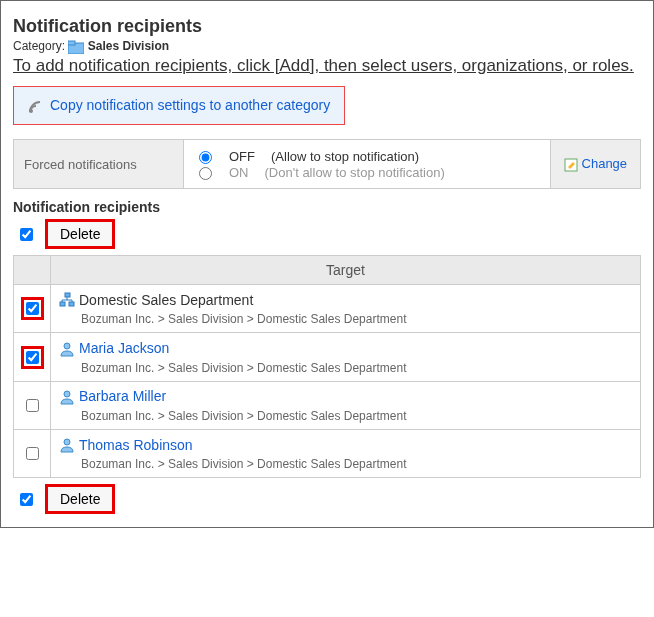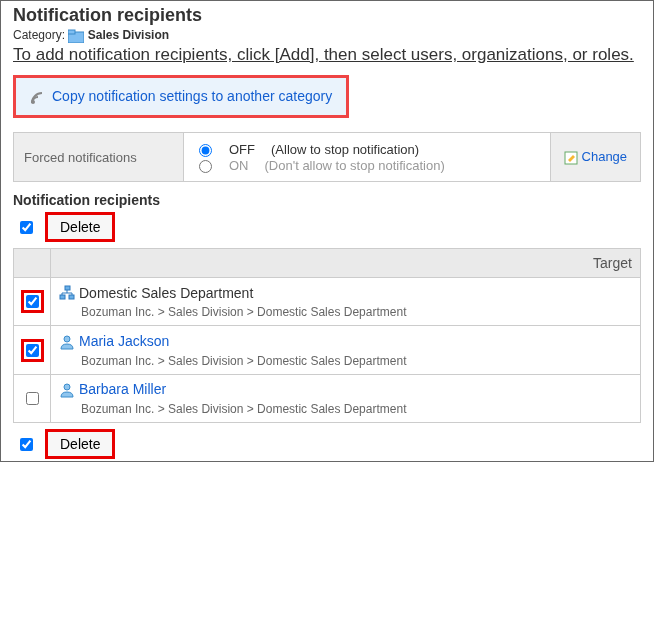--- a/index.html
+++ b/index.html
@@ -1,45 +1,45 @@
 <!DOCTYPE html>
 <html><head>
 <meta charset="utf-8">
 <style>
   * { box-sizing: border-box; }
   body { margin: 0; font-family: Arial, sans-serif; font-size: 14px; color: #333; }
-  .panel { border: 1px solid #666; width: 654px; padding: 4px 12px; }
+  .panel { border: 1px solid #666; width: 654px; padding: 15px 12px; }
   h2 { margin: 0 0 2px 0; font-size: 18px; font-weight: bold; }
   .subhead { margin: 0; font-size: 14px; }
   .catline { margin: 0; font-size: 12px; }
   .desc { margin: 2px 0 10px 0; font-size: 17px; text-decoration: underline; }
   .catfolder { display: inline-flex; align-items: center; vertical-align: middle; }
   .copybox {
-    border: 3px solid #ef4444; background: #eaf3fc; padding: 10px 14px;
+    border: 1px solid #ef4444; background: #eaf3fc; padding: 10px 14px;
     display: inline-flex; align-items: center; gap: 6px; margin-bottom: 14px;
   }
   .link { color: #145fd1; text-decoration: none; cursor: pointer; }
   .forced-table { width: 100%; border-collapse: collapse; margin-bottom: 10px; }
   .forced-table td { border: 1px solid #ccc; background: #eee; padding: 8px 10px; font-size: 13px; }
   .forced-table td.optcell { background: #fff; }
   .radio-row { display: flex; align-items: center; gap: 14px; }
   .gray { color: #999; }
   .changecell { text-align: center; white-space: nowrap; }
   .section-label { font-weight: bold; margin: 6px 0; font-size: 14px; }
   .inline-actions { font-weight: normal; margin-left: 10px; }
   .inline-actions .actlink { display: inline-flex; align-items: center; gap: 3px; margin-right: 8px; }
   .toolbar-row { display: flex; align-items: center; gap: 8px; margin-bottom: 8px; }
   .checkcell { width: 26px; text-align: center; }
   .btn {
     border: 1px solid #888; background: #f7f7f7; padding: 4px 12px;
     font-size: 14px; cursor: pointer;
   }
   .btn.highlighted { outline: 3px solid #e80000; outline-offset: -1px; }
   .target-table { width: 100%; border-collapse: collapse; border: 1px solid #ccc; }
-  .target-table th { background: #eaeaea; text-align: right; font-weight: normal; color: #555; padding: 6px 8px; border: 1px solid #ccc; }
+  .target-table th { background: #eaeaea; text-align: center; font-weight: normal; color: #555; padding: 6px 8px; border: 1px solid #ccc; }
   .target-table th.thcheck { width: 32px; }
   .target-table td { border: 1px solid #ccc; padding: 6px 8px; vertical-align: top; }
   .target-table td.rowcheck { text-align: center; vertical-align: middle; width: 32px; }
   .target-name { display: flex; align-items: center; gap: 4px; color: #145fd1; }
   .target-name.dept { color: #333; }
   .path { color: #666; font-size: 12px; margin-top: 4px; padding-left: 22px; }
   .icon-svg { vertical-align: middle; }
   .cb-hl { outline: 3px solid #e80000; outline-offset: 2px; }
   .bottom-row { display: flex; align-items: center; gap: 8px; margin-top: 8px; }
 </style>
@@ -154,20 +154,33 @@
             <div class="target-name">
               <span><svg class="icon-svg" width="16" height="16">
                   <circle cx="8" cy="5" r="3" fill="#8fc5ee" stroke="#3b8ccc"></circle>
                   <path d="M2 15 Q2 10 8 10 Q14 10 14 15 Z" fill="#8fc5ee" stroke="#3b8ccc"></path>
                 </svg></span>
               <a class="link">Barbara Miller</a>
             </div>
             <div class="path">Bozuman Inc. &gt; Sales Division &gt; Domestic Sales Department</div>
           </td>
         </tr>
+        <tr>
+          <td class="rowcheck"><input type="checkbox" style=""></td>
+          <td>
+            <div class="target-name">
+              <span><svg class="icon-svg" width="16" height="16">
+                  <circle cx="8" cy="5" r="3" fill="#8fc5ee" stroke="#3b8ccc"></circle>
+                  <path d="M2 15 Q2 10 8 10 Q14 10 14 15 Z" fill="#8fc5ee" stroke="#3b8ccc"></path>
+                </svg></span>
+              <a class="link">Thomas Robinson</a>
+            </div>
+            <div class="path">Bozuman Inc. &gt; Sales Division &gt; Domestic Sales Department</div>
+          </td>
+        </tr>
       </tbody>
   </table>
 
   <div class="bottom-row">
     <span class="checkcell"><input type="checkbox" checked="" style=""></span>
     <button class="btn highlighted">Delete</button>
   </div>
 
 </div>
 

